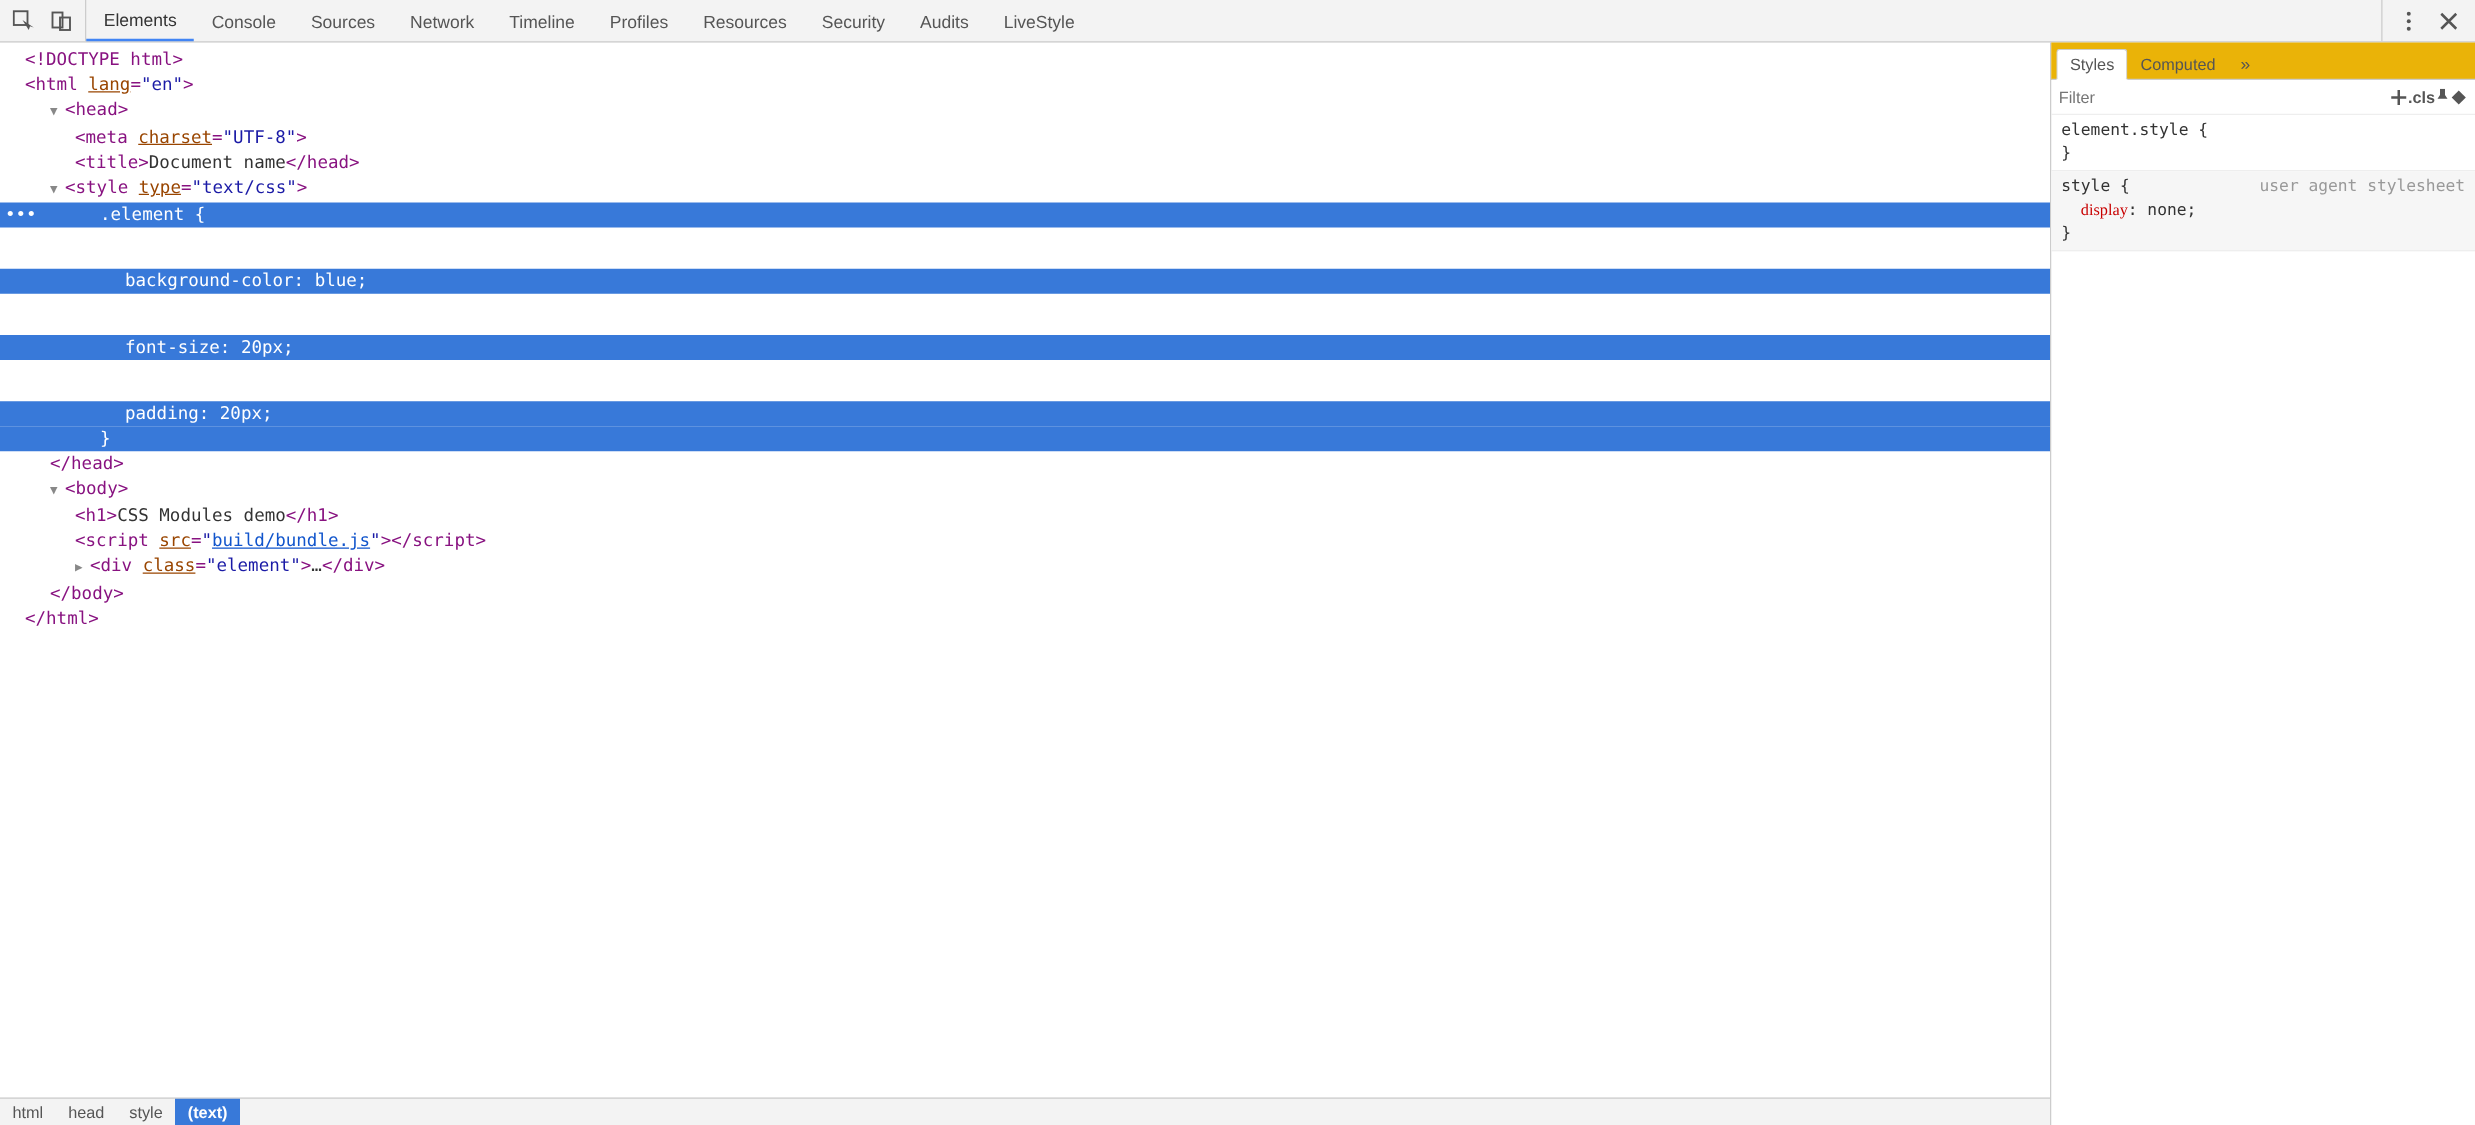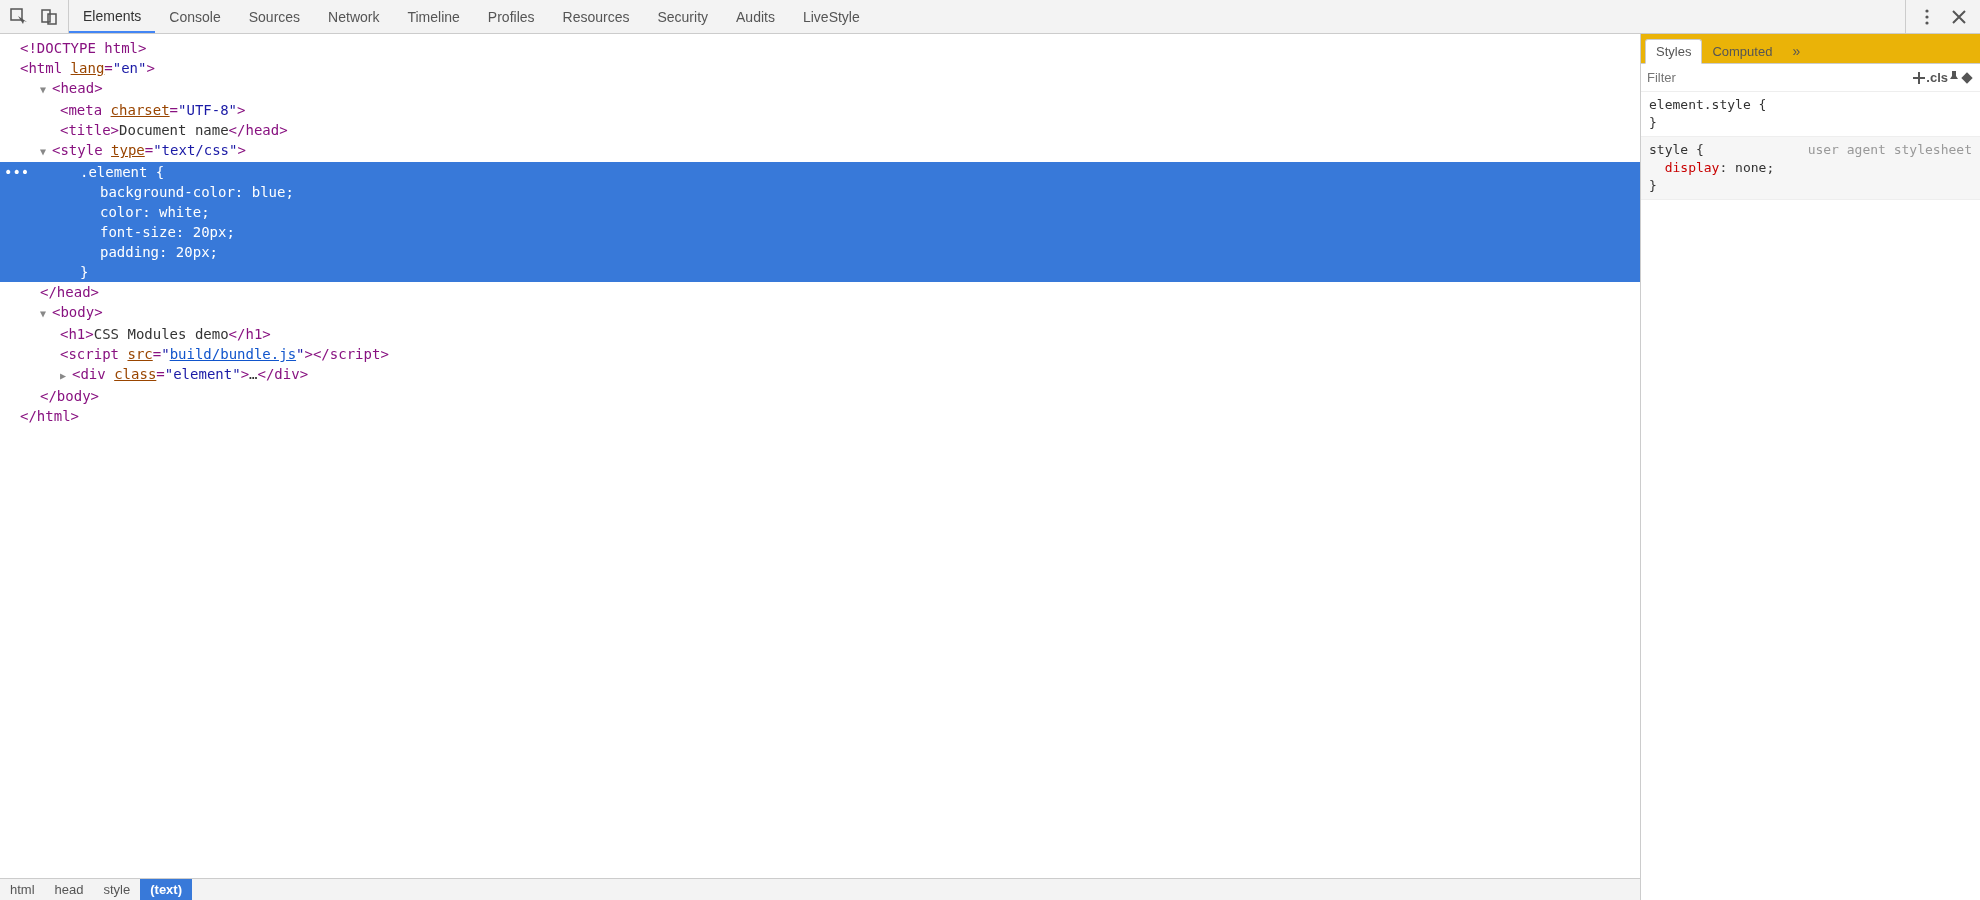--- a/index.html
+++ b/index.html
@@ -193,27 +193,27 @@
 .rule {
   padding: 4px 8px;
   border-bottom: 1px solid #eee;
   line-height: 18px;
 }
 .rule.ua {
   background: #f6f6f6;
 }
 .selector { color: #333; }
 .ua-label { color: #999; float: right; }
-.prop { color: #c80000; }
+.prop { color: #c80000; font-family: Liberation Serif, serif; }
 .val { color: #333; }
 .indent1 { padding-left: 20px; }
 .indent2 { padding-left: 40px; }
 .indent3 { padding-left: 60px; }
 .indent4 { padding-left: 80px; }
-.indent5 { padding-left: 100px; }
+.indent5 { padding-left: 100px; margin-top: 33px; }
 svg { display: block; }
 .cls-label { font-weight: 600; font-size: 13px; }
 </style>
 </head>
 <body>
 
 <div class="toolbar">
   <div class="tb-left">
     <div class="tb-icon">
       <svg width="18" height="18" viewBox="0 0 18 18">
@@ -261,21 +261,20 @@
     <div class="dom-tree">
       <div class="line indent1"><span class="tag">&lt;!DOCTYPE html&gt;</span></div>
       <div class="line indent1"><span class="tag">&lt;<span>html</span> </span><span class="attr">lang</span><span class="tag">=</span><span class="str">"en"</span><span class="tag">&gt;</span></div>
       <div class="line indent2"><span class="arrow">▼</span><span class="tag">&lt;<span>head</span>&gt;</span></div>
       <div class="line indent3"><span class="tag">&lt;<span>meta</span> </span><span class="attr">charset</span><span class="tag">=</span><span class="str">"UTF-8"</span><span class="tag">&gt;</span></div>
       <div class="line indent3"><span class="tag">&lt;<span>title</span>&gt;</span><span class="txt">Document name</span><span class="tag">&lt;<span>/head</span>&gt;</span></div>
       <div class="line indent2"><span class="arrow">▼</span><span class="tag">&lt;<span>style</span> </span><span class="attr">type</span><span class="tag">=</span><span class="str">"text/css"</span><span class="tag">&gt;</span></div>
       <div class="selwrap">
         <div class="line sel indent4"><span class="gutter-dots">•••</span><span>.element {</span></div>
         <div class="line sel indent5"><span>background-color: blue;</span></div>
-        <div class="line sel indent5"><span>color: white;</span></div>
         <div class="line sel indent5"><span>font-size: 20px;</span></div>
         <div class="line sel indent5"><span>padding: 20px;</span></div>
         <div class="line sel indent4"><span>}</span></div>
       </div>
       <div class="line indent2"><span class="tag">&lt;<span>/head</span>&gt;</span></div>
       <div class="line indent2"><span class="arrow">▼</span><span class="tag">&lt;<span>body</span>&gt;</span></div>
       <div class="line indent3"><span class="tag">&lt;<span>h1</span>&gt;</span><span class="txt">CSS Modules demo</span><span class="tag">&lt;<span>/h1</span>&gt;</span></div>
       <div class="line indent3"><span class="tag">&lt;<span>script</span> </span><span class="attr">src</span><span class="tag">=</span><span class="str">"</span><span class="link">build/bundle.js</span><span class="str">"</span><span class="tag">&gt;&lt;<span>/script</span>&gt;</span></div>
       <div class="line indent3"><span class="arrow">▶</span><span class="tag">&lt;<span>div</span> </span><span class="attr">class</span><span class="tag">=</span><span class="str">"element"</span><span class="tag">&gt;</span><span class="txt">…</span><span class="tag">&lt;<span>/div</span>&gt;</span></div>
       <div class="line indent2"><span class="tag">&lt;<span>/body</span>&gt;</span></div>

